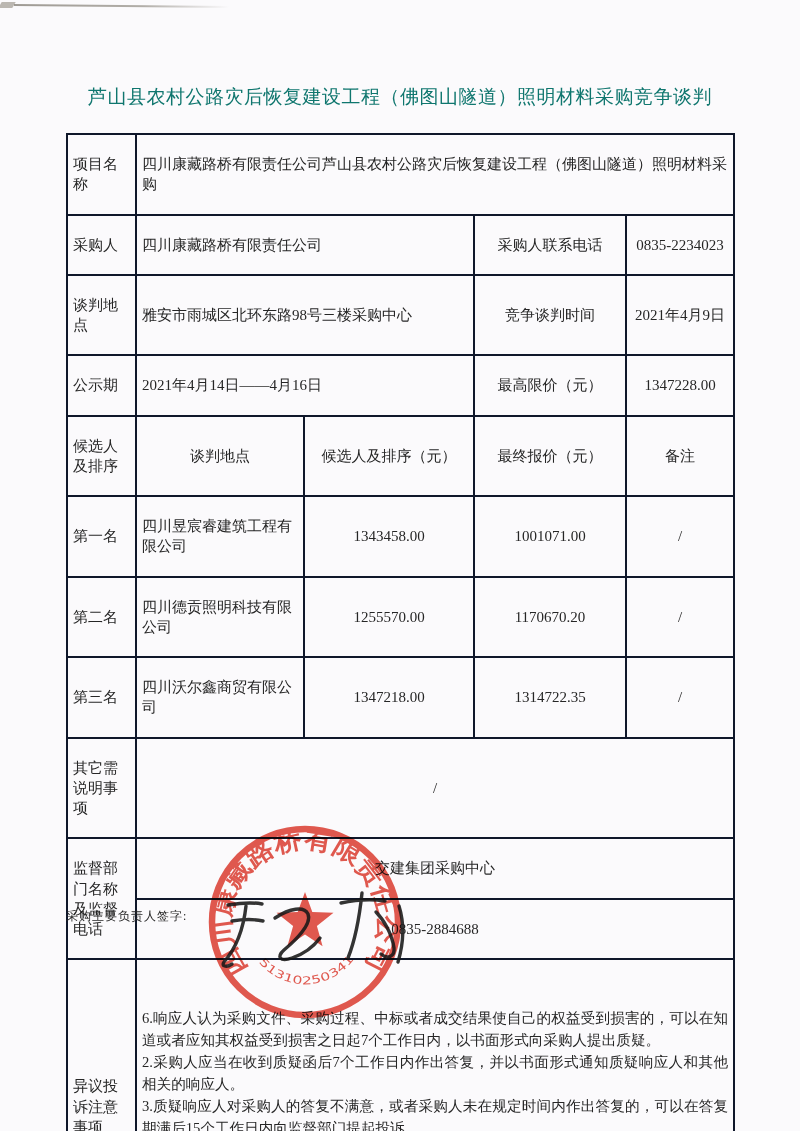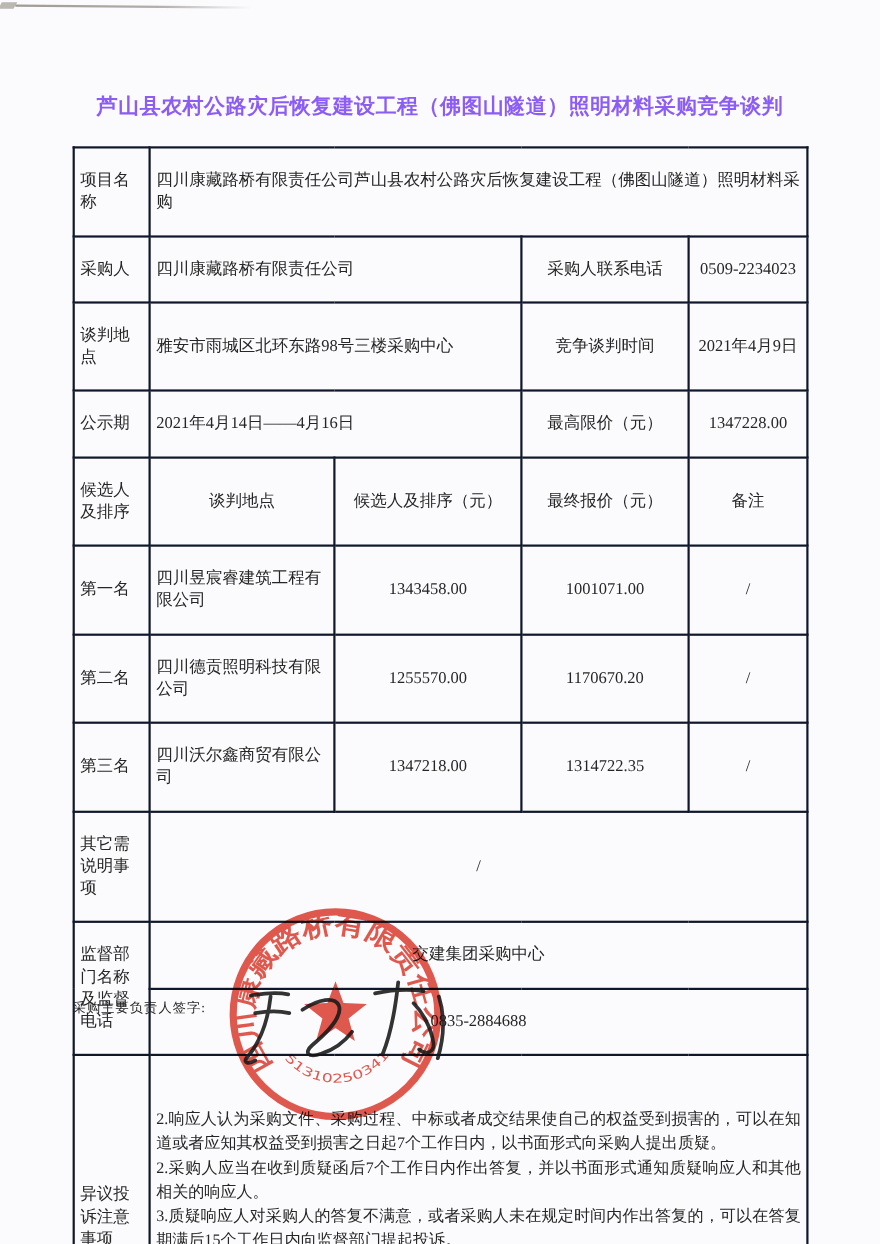--- a/index.html
+++ b/index.html
@@ -12,22 +12,22 @@
     position:absolute;top:5px;left:14px;width:215px;height:2px;
     background:linear-gradient(90deg,#6d675c,#8a857b 60%,rgba(138,133,123,0));
     transform:rotate(.5deg);opacity:.65;
   }
   .scan-corner{
     position:absolute;top:2px;left:0;width:14px;height:6px;
     background:#7b7466;opacity:.5;transform:skewX(-30deg);
   }
   .title{
     position:absolute;top:84px;left:0;width:100%;
-    margin:0;text-align:center;font-size:19px;font-weight:bold;
-    letter-spacing:.5px;color:#8b5cf6;
+    margin:0;text-align:center;font-size:19px;font-weight:normal;
+    letter-spacing:.5px;color:#0f766e;
   }
   table.doc{
     position:absolute;left:66px;top:133px;width:667px;
     border-collapse:collapse;table-layout:fixed;
   }
   table.doc td{
     border:2px solid #0f172a;
     font-size:15px;line-height:1.35;color:#262626;
     vertical-align:middle;padding:19px 5px;
     word-break:break-all;
@@ -64,21 +64,21 @@
     </colgroup>
     <tbody>
       <tr style="height:50px">
         <td class="lab">项目名称</td>
         <td class="val" colspan="4">四川康藏路桥有限责任公司芦山县农村公路灾后恢复建设工程（佛图山隧道）照明材料采购</td>
       </tr>
       <tr style="height:44px">
         <td class="lab">采购人</td>
         <td class="val" colspan="2">四川康藏路桥有限责任公司</td>
         <td class="cen">采购人联系电话</td>
-        <td class="cen">0509-2234023</td>
+        <td class="cen">0835-2234023</td>
       </tr>
       <tr style="height:46px">
         <td class="lab">谈判地点</td>
         <td class="val" colspan="2">雅安市雨城区北环东路98号三楼采购中心</td>
         <td class="cen">竞争谈判时间</td>
         <td class="cen">2021年4月9日</td>
       </tr>
       <tr style="height:48px">
         <td class="lab">公示期</td>
         <td class="val" colspan="2">2021年4月14日——4月16日</td>
@@ -120,21 +120,21 @@
       <tr style="height:40px">
         <td class="labc" rowspan="2">监督部门名称及监督电话</td>
         <td class="cen" colspan="4">交建集团采购中心</td>
       </tr>
       <tr style="height:40px">
         <td class="cen" colspan="4">0835-2884688</td>
       </tr>
       <tr style="height:295px">
         <td class="lab">异议投诉注意事项</td>
         <td class="notice" colspan="4">
-          <p>2.响应人认为采购文件、采购过程、中标或者成交结果使自己的权益受到损害的，可以在知道或者应知其权益受到损害之日起7个工作日内，以书面形式向采购人提出质疑。</p>
+          <p>6.响应人认为采购文件、采购过程、中标或者成交结果使自己的权益受到损害的，可以在知道或者应知其权益受到损害之日起7个工作日内，以书面形式向采购人提出质疑。</p>
           <p>2.采购人应当在收到质疑函后7个工作日内作出答复，并以书面形式通知质疑响应人和其他相关的响应人。</p>
           <p>3.质疑响应人对采购人的答复不满意，或者采购人未在规定时间内作出答复的，可以在答复期满后15个工作日内向监督部门提起投诉。</p>
           <p>4.监督部门应当自收到投诉之日起30个工作日内，对投诉事项作出处理决定。</p>
           <p>5.监督部门在处理投诉事项期间，可以视具体情况书面通知采购人暂停采购活动，暂停采购活动时间最长不得超过30日。</p>
         </td>
       </tr>
     </tbody>
   </table>
 
   <div class="sign-row">

